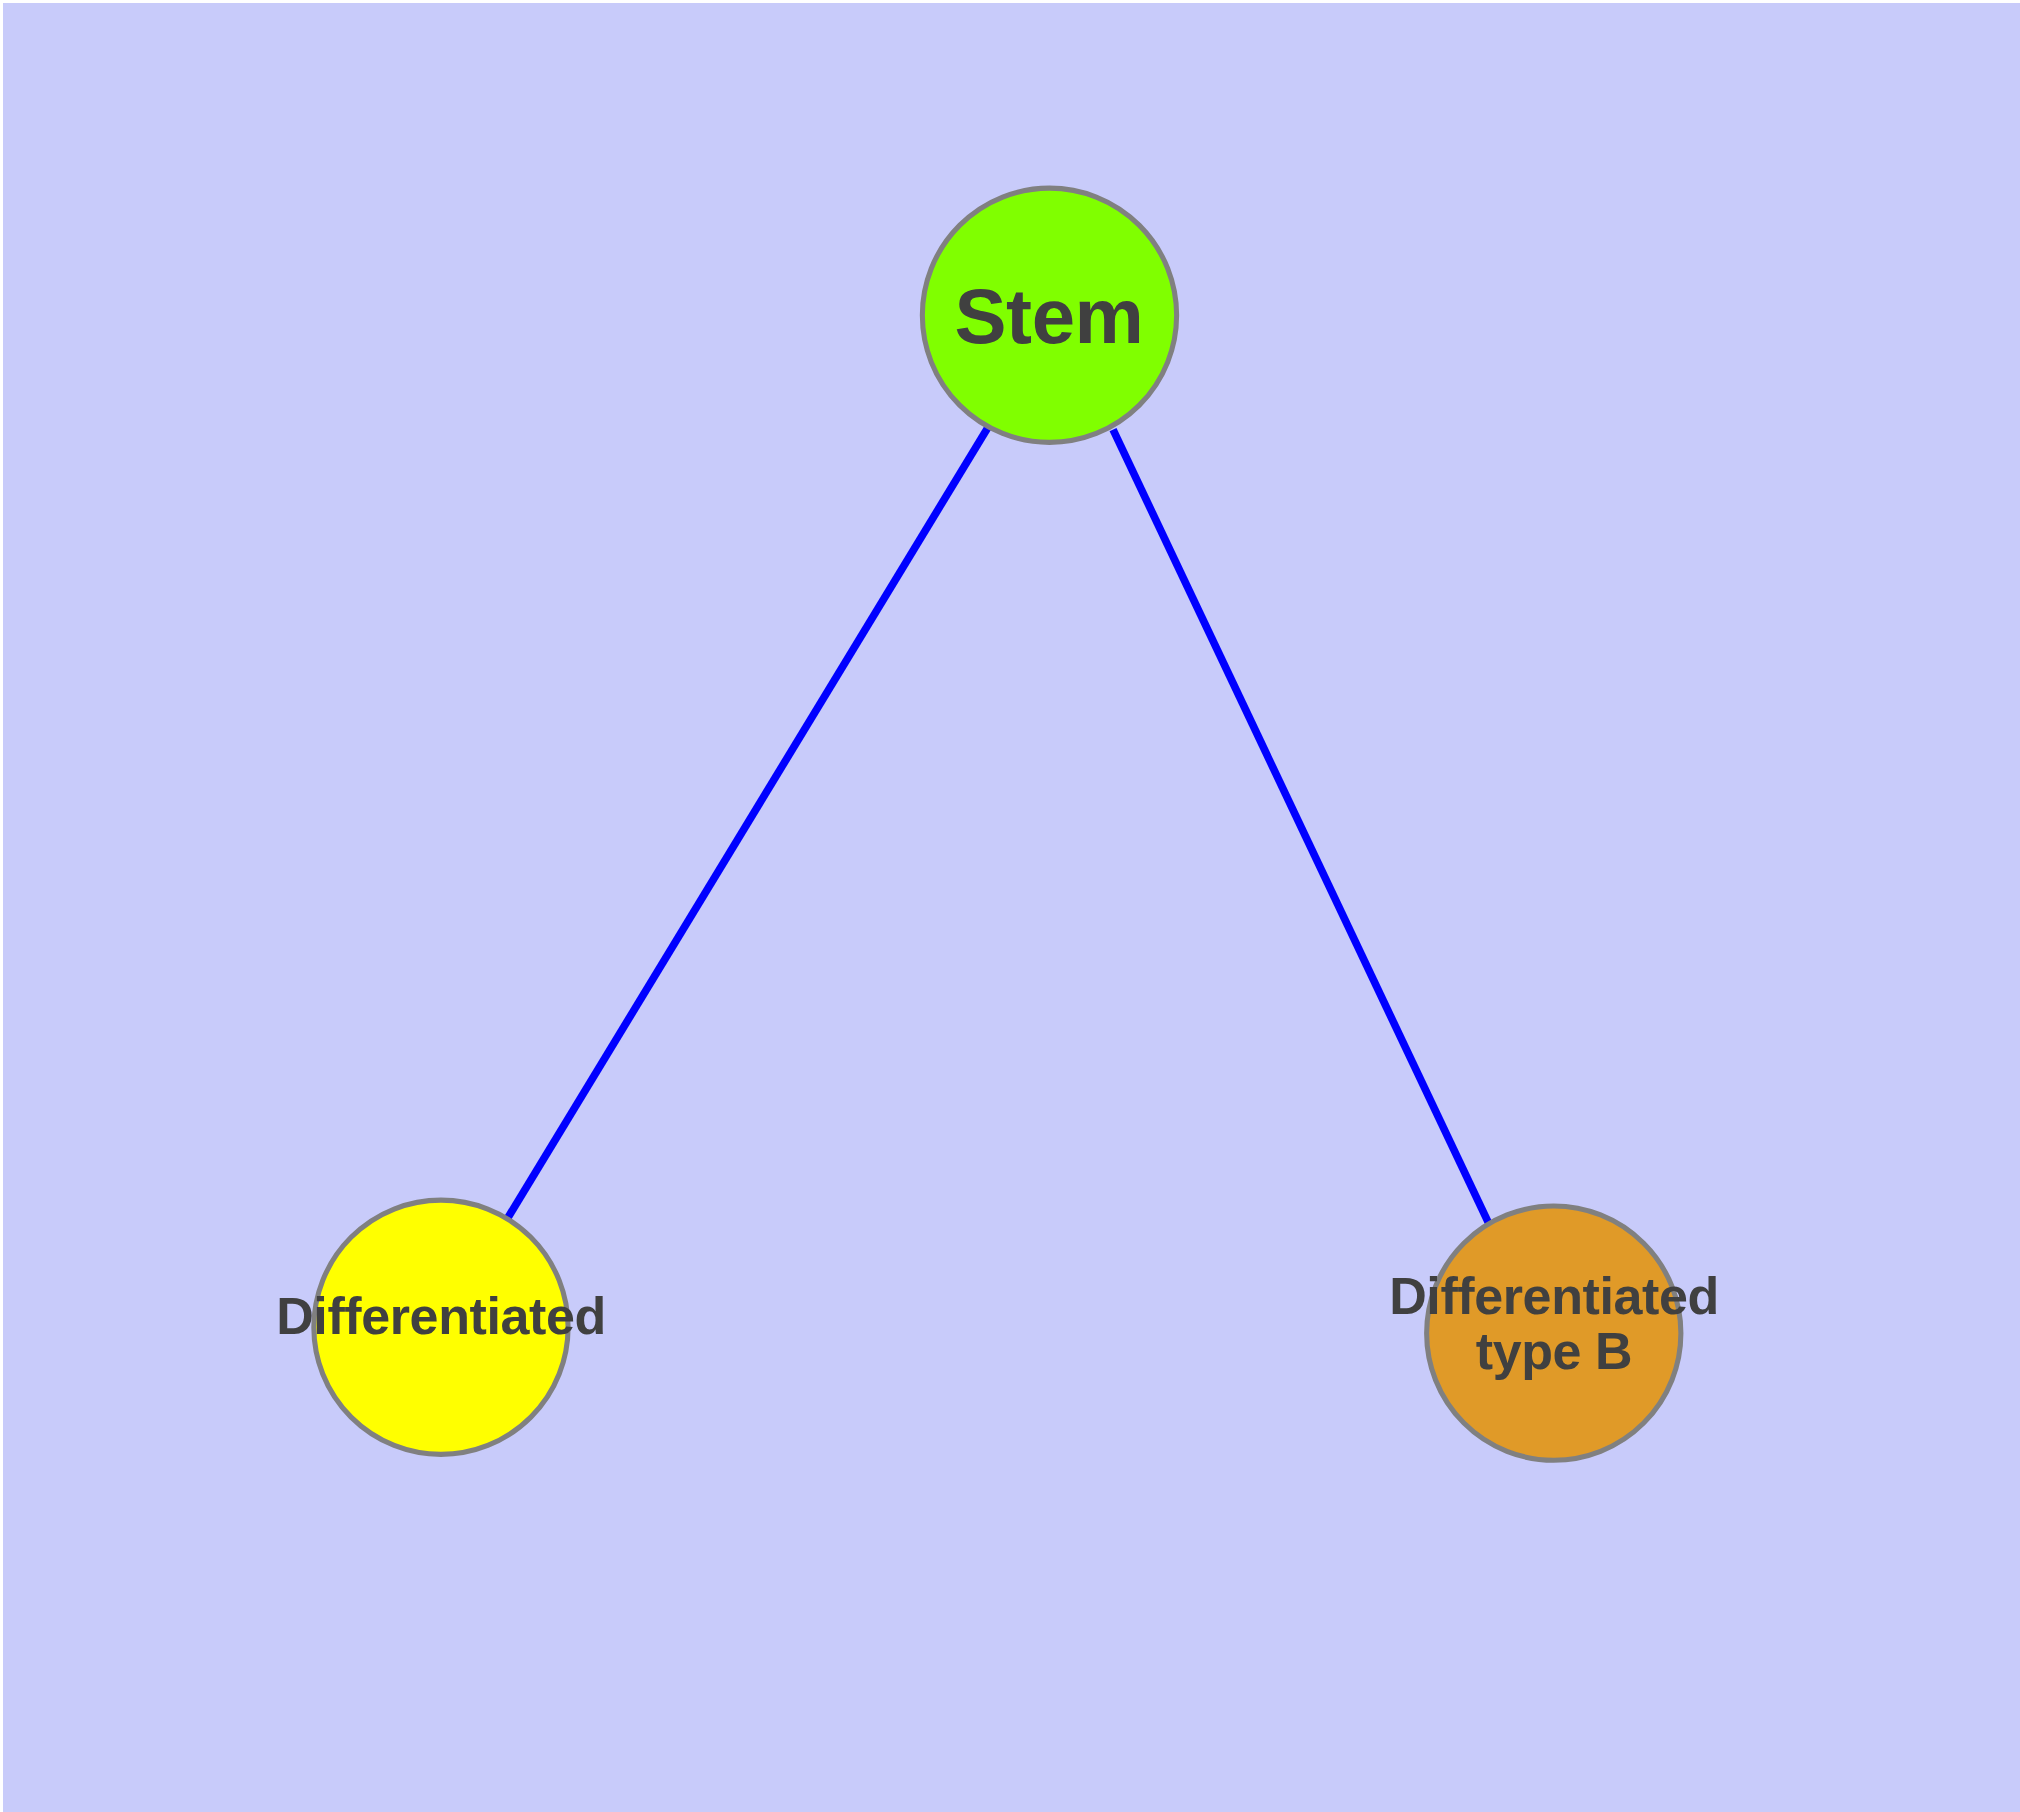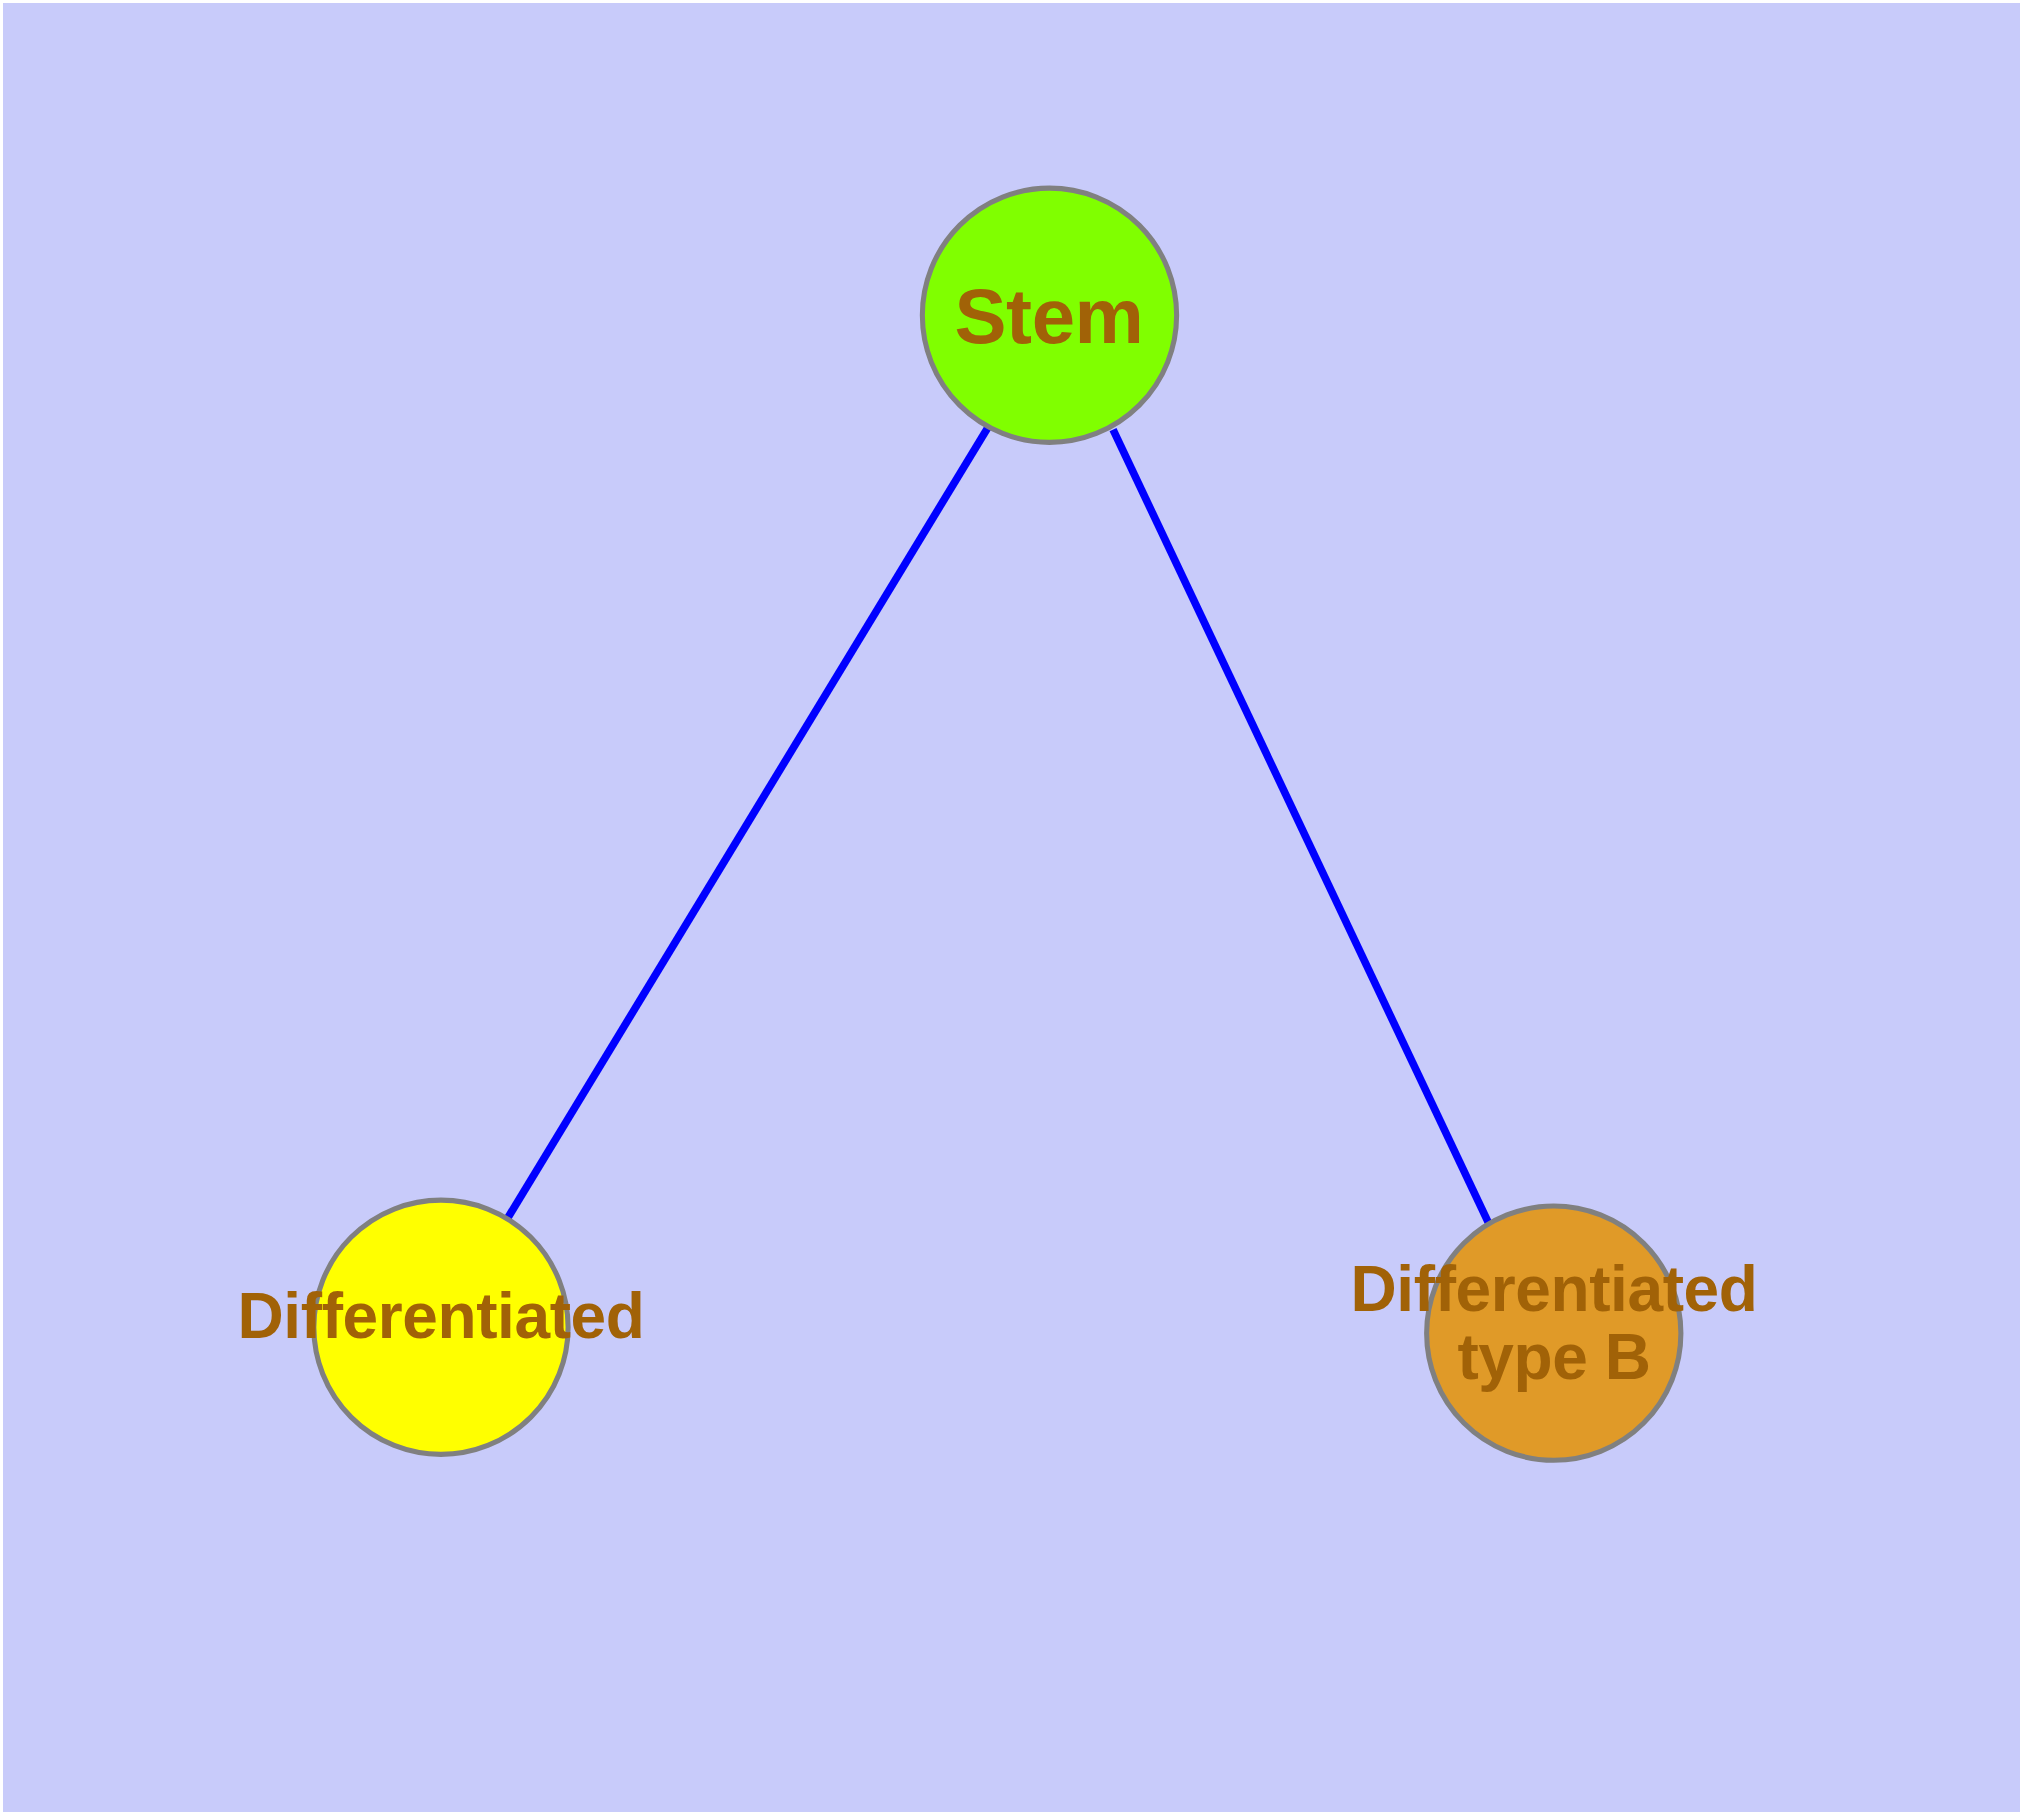--- a/index.html
+++ b/index.html
@@ -28,29 +28,29 @@
     position: absolute;
     left: 0;
     top: 0;
     width: 2021px;
     height: 1812px;
   }
   .node-label {
     position: absolute;
     transform: translate(-50%, -50%);
     text-align: center;
-    color: #a16207;
+    color: #404040;
     font-weight: bold;
     line-height: 1.06;
     white-space: nowrap;
     pointer-events: none;
     letter-spacing: -0.4px;
   }
   .label-big {
-    font-size: 64px;
+    font-size: 52px;
   }
   .label-stem {
     font-size: 78px;
   }
 </style>
 </head>
 <body>
 
 <div id="canvas">
 

